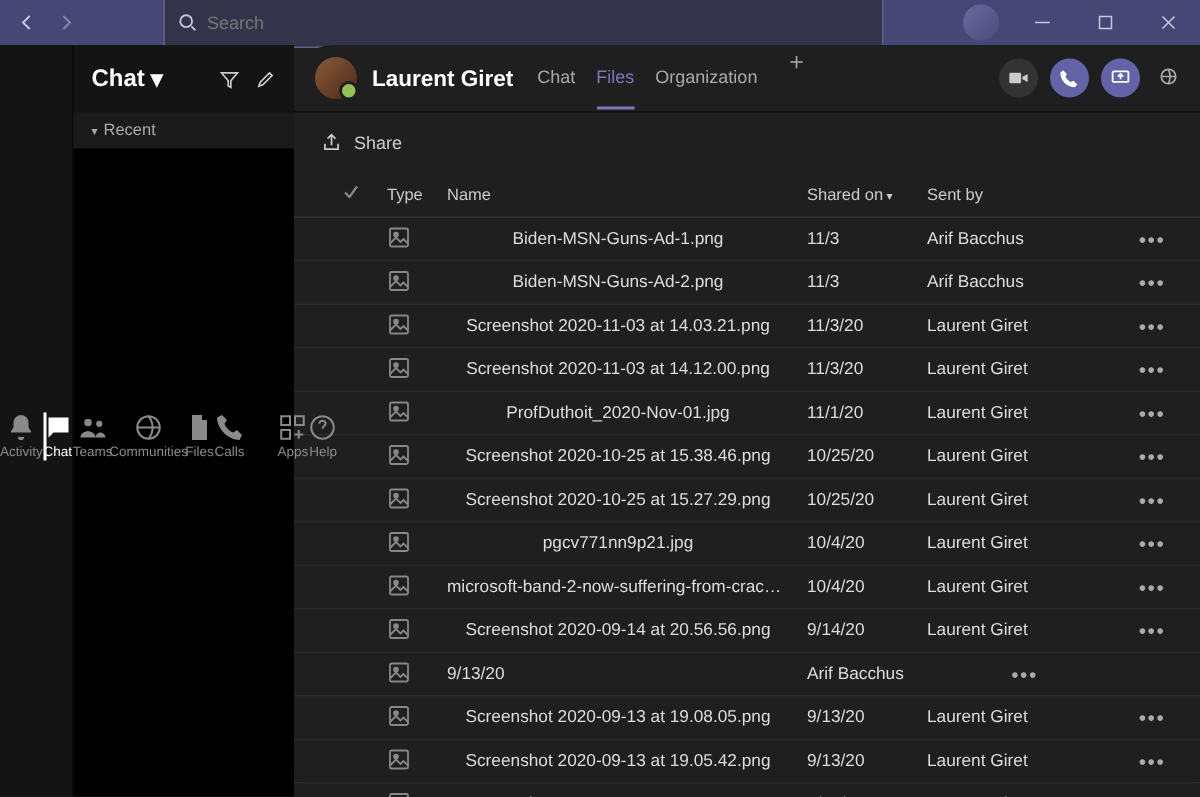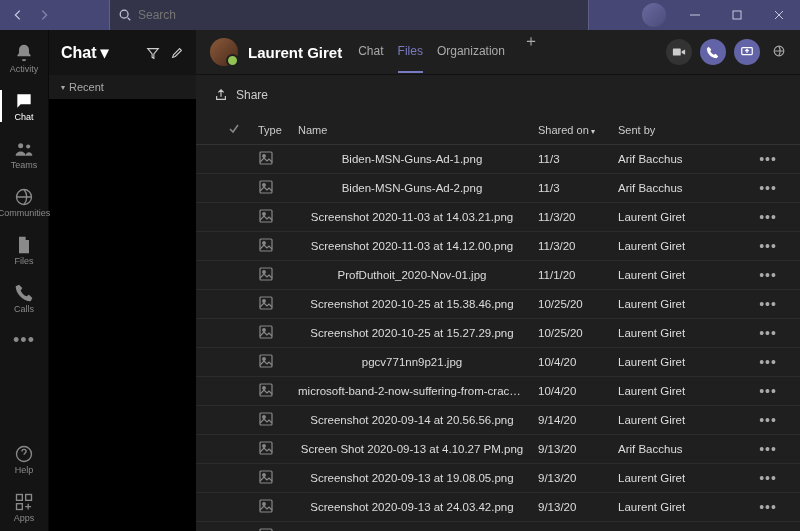--- a/index.html
+++ b/index.html
@@ -16,39 +16,39 @@
     .search-input { background: transparent; border: none; color: #c7c7e0; font-size: 12px; outline: none; flex: 1; }
     .title-right { display: flex; align-items: center; height: 100%; }
     .avatar { width: 24px; height: 24px; border-radius: 50%; background: linear-gradient(135deg,#6a6aa0,#4a4a7a); margin-right: 8px; position: relative; }
     .win-btn { width: 42px; height: 30px; display: flex; align-items: center; justify-content: center; color: #c7c7e0; }
     .win-btn svg { width: 10px; height: 10px; }
 
     
     .shell { display: flex; height: calc(100% - 30px); }
 
     
-    .rail { width: 48px; background: #141414; display: flex; flex-direction: column; align-items: center; padding-top: 4px; }
+    .rail { width: 48px; background: #141414; display: flex; align-items: center; padding-top: 20px; }
     .rail-item { width: 48px; height: 48px; display: flex; flex-direction: column; align-items: center; justify-content: center; color: #8a8a8a; font-size: 9px; cursor: pointer; position: relative; gap: 1px; }
     .rail-item.active { color: #fff; }
     .rail-item.active::before { content: ""; position: absolute; left: 0; top: 8px; bottom: 8px; width: 2px; background: #fff; }
     .rail-item svg { width: 20px; height: 20px; }
     .rail-spacer { flex: 1; }
     .rail-overflow { color: #8a8a8a; font-size: 18px; padding: 8px 0; letter-spacing: 1px; }
 
     
     .chatlist { width: 160px; background: #141414; border-left: 1px solid #0a0a0a; display: flex; flex-direction: column; }
     .chatlist-head { height: 45px; display: flex; align-items: center; padding: 0 12px; color: #fff; font-size: 16px; font-weight: 700; }
     .chatlist-head .chev { margin-left: 4px; }
     .chatlist-tools { display: flex; gap: 10px; margin-left: auto; color: #ccc; }
     .chatlist-tools svg { width: 14px; height: 14px; }
     .chat-section { font-size: 11px; color: #aaa; padding: 6px 12px; display: flex; align-items: center; gap: 4px; background: #1a1a1a; }
     .chat-content { flex: 1; background: #000; }
 
     
-    .main { flex: 1; display: flex; flex-direction: column; background: #201f1f; }
+    .main { flex: 1; display: flex; flex-direction: column; background: #201f1f; border-radius: 26px; }
     .chat-header { height: 45px; display: flex; align-items: center; padding: 0 14px; gap: 10px; border-bottom: 1px solid #111; }
     .chat-avatar { width: 28px; height: 28px; border-radius: 50%; background: linear-gradient(135deg,#8a5a3a,#4a2a1a); position: relative; }
     .chat-avatar::after { content: ""; position: absolute; right: -1px; bottom: -1px; width: 9px; height: 9px; border-radius: 50%; background: #92c353; border: 2px solid #201f1f; }
     .chat-name { color: #fff; font-weight: 700; font-size: 15px; }
     .tabs { display: flex; gap: 14px; margin-left: 6px; font-size: 12px; }
     .tab { color: #aaa; cursor: pointer; padding: 13px 0; border-bottom: 2px solid transparent; }
     .tab.active { color: #7a7ac0; border-bottom-color: #7a7ac0; }
     .tab.more::after { content: " ▾"; font-size: 9px; }
     .tab-add { color: #aaa; font-size: 16px; cursor: pointer; margin-left: 4px; }
     .chat-header-right { margin-left: auto; display: flex; align-items: center; gap: 8px; }
@@ -160,33 +160,33 @@
     <div class="rail-item">
       <svg viewBox="0 0 24 24" fill="currentColor">
           <path d="M6 2l4 4-2 3c1 3 4 6 7 7l3-2 4 4-2 4c-9 0-18-9-18-18l4-2z"></path>
         </svg>
       <span>Calls</span>
     </div>
     <div class="rail-overflow">•••</div>
     <div class="rail-spacer"></div>
     <div class="rail-item">
       <svg viewBox="0 0 24 24" fill="none" stroke="currentColor" stroke-width="1.6">
-          <circle cx="12" cy="12" r="9"></circle>
-          <path d="M9.5 9a2.5 2.5 0 115 0c0 1.5-2.5 2-2.5 4m0 3h.01"></path>
-        </svg>
-      <span>Help</span>
-    </div>
-    <div class="rail-item">
-      <svg viewBox="0 0 24 24" fill="none" stroke="currentColor" stroke-width="1.6">
           <rect x="3" y="3" width="7" height="7"></rect>
           <rect x="14" y="3" width="7" height="7"></rect>
           <rect x="3" y="14" width="7" height="7"></rect>
           <path d="M17 14v7m-3.5-3.5h7"></path>
         </svg>
       <span>Apps</span>
+    </div>
+    <div class="rail-item">
+      <svg viewBox="0 0 24 24" fill="none" stroke="currentColor" stroke-width="1.6">
+          <circle cx="12" cy="12" r="9"></circle>
+          <path d="M9.5 9a2.5 2.5 0 115 0c0 1.5-2.5 2-2.5 4m0 3h.01"></path>
+        </svg>
+      <span>Help</span>
     </div>
   </div>
 
   <div class="chatlist">
     <div class="chatlist-head">
       <span>Chat</span>
       <span class="chev">▾</span>
       <div class="chatlist-tools">
         <svg viewBox="0 0 16 16" fill="none" stroke="currentColor" stroke-width="1.3">
             <path d="M2 3h12l-5 6v5l-2-1v-4L2 3z"></path>
@@ -379,21 +379,20 @@
             <div>Laurent Giret</div>
             <div class="row-more">•••</div>
           </div>
           <div class="tbl-row">
             <div></div>
             <div><svg class="file-icon" viewBox="0 0 16 16" fill="none" stroke="currentColor" stroke-width="1.2">
                 <rect x="2" y="2" width="12" height="12" rx="1"></rect>
                 <circle cx="6" cy="6" r="1.3" fill="currentColor"></circle>
                 <path d="M2 12l4-4 3 3 2-2 3 3"></path>
               </svg></div>
-            <div class="fname">Screen Shot 2020-09-13 at 4.10.27 PM.png</div>
             <div>9/13/20</div>
             <div>Arif Bacchus</div>
             <div class="row-more">•••</div>
           </div>
           <div class="tbl-row">
             <div></div>
             <div><svg class="file-icon" viewBox="0 0 16 16" fill="none" stroke="currentColor" stroke-width="1.2">
                 <rect x="2" y="2" width="12" height="12" rx="1"></rect>
                 <circle cx="6" cy="6" r="1.3" fill="currentColor"></circle>
                 <path d="M2 12l4-4 3 3 2-2 3 3"></path>
@@ -403,21 +402,21 @@
             <div>Laurent Giret</div>
             <div class="row-more">•••</div>
           </div>
           <div class="tbl-row">
             <div></div>
             <div><svg class="file-icon" viewBox="0 0 16 16" fill="none" stroke="currentColor" stroke-width="1.2">
                 <rect x="2" y="2" width="12" height="12" rx="1"></rect>
                 <circle cx="6" cy="6" r="1.3" fill="currentColor"></circle>
                 <path d="M2 12l4-4 3 3 2-2 3 3"></path>
               </svg></div>
-            <div class="fname">Screenshot 2020-09-13 at 24.03.42.png</div>
+            <div class="fname">Screenshot 2020-09-13 at 19.05.42.png</div>
             <div>9/13/20</div>
             <div>Laurent Giret</div>
             <div class="row-more">•••</div>
           </div>
           <div class="tbl-row">
             <div></div>
             <div><svg class="file-icon" viewBox="0 0 16 16" fill="none" stroke="currentColor" stroke-width="1.2">
                 <rect x="2" y="2" width="12" height="12" rx="1"></rect>
                 <circle cx="6" cy="6" r="1.3" fill="currentColor"></circle>
                 <path d="M2 12l4-4 3 3 2-2 3 3"></path>

